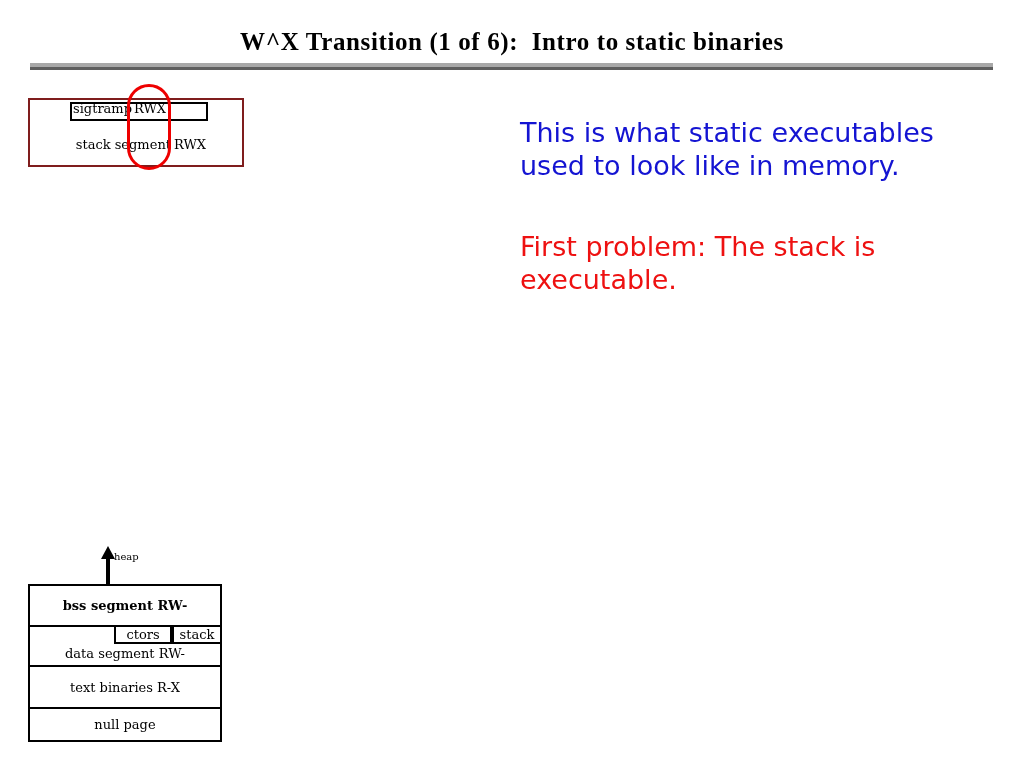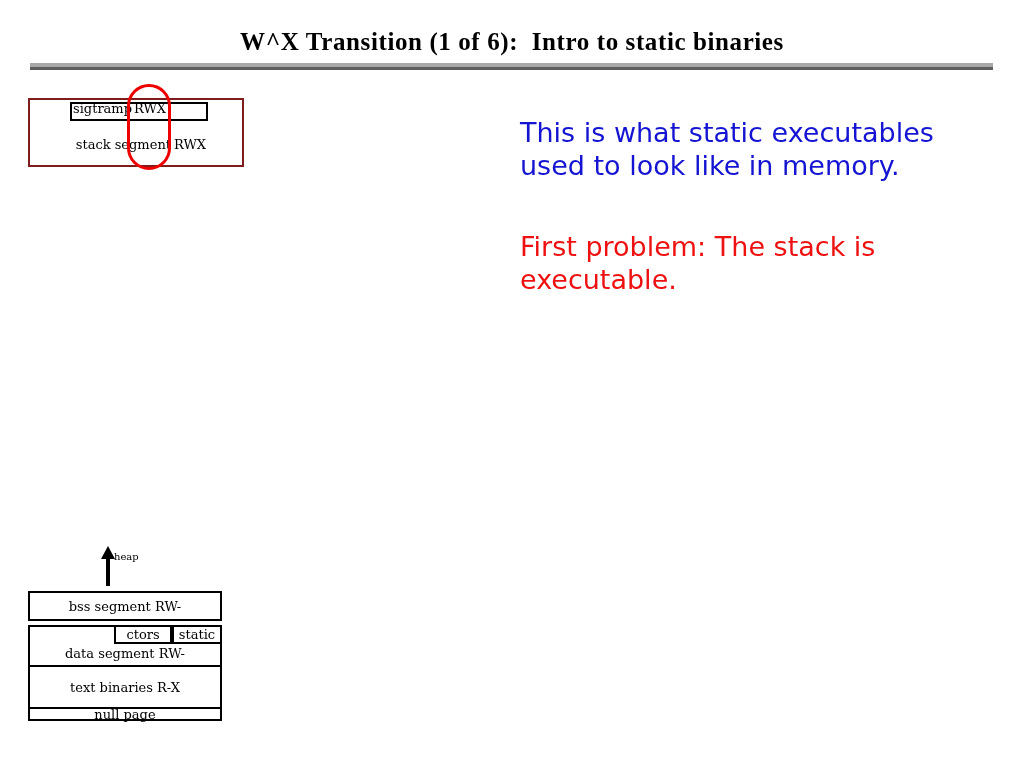--- a/index.html
+++ b/index.html
@@ -172,24 +172,24 @@
   .mem-row {
     position: absolute;
     left: 0;
     width: 194px;
     border: 2px solid #000000;
     box-sizing: border-box;
     display: flex;
     align-items: center;
     justify-content: center;
   }
-  #bss-row   { top: 7px;   height: 30px; }
+  #bss-row   { top: 0px;   height: 43px; font-weight: bold; }
   #data-row  { top: 41px;  height: 42px; align-items: flex-end; }
   #text-row  { top: 81px;  height: 44px; }
-  #null-row  { top: 123px; height: 14px; }
+  #null-row  { top: 123px; height: 35px; }
 
   #data-label {
     position: relative;
     bottom: 4px;
   }
 
   
   #ctors-box {
     position: absolute;
     left: 86px;
@@ -260,21 +260,21 @@
 
   <div class="mem-row" id="data-row">
     <span class="memfont" id="data-label">data segment RW-</span>
   </div>
 
   <div id="ctors-box">
     <span class="memfont">ctors</span>
   </div>
 
   <div id="dtors-box">
-    <span class="memfont">static</span>
+    <span class="memfont">stack</span>
   </div>
 
   <div class="mem-row" id="text-row">
     <span class="memfont">text binaries  R-X</span>
   </div>
 
   <div class="mem-row" id="null-row">
     <span class="memfont">null page</span>
   </div>
 

